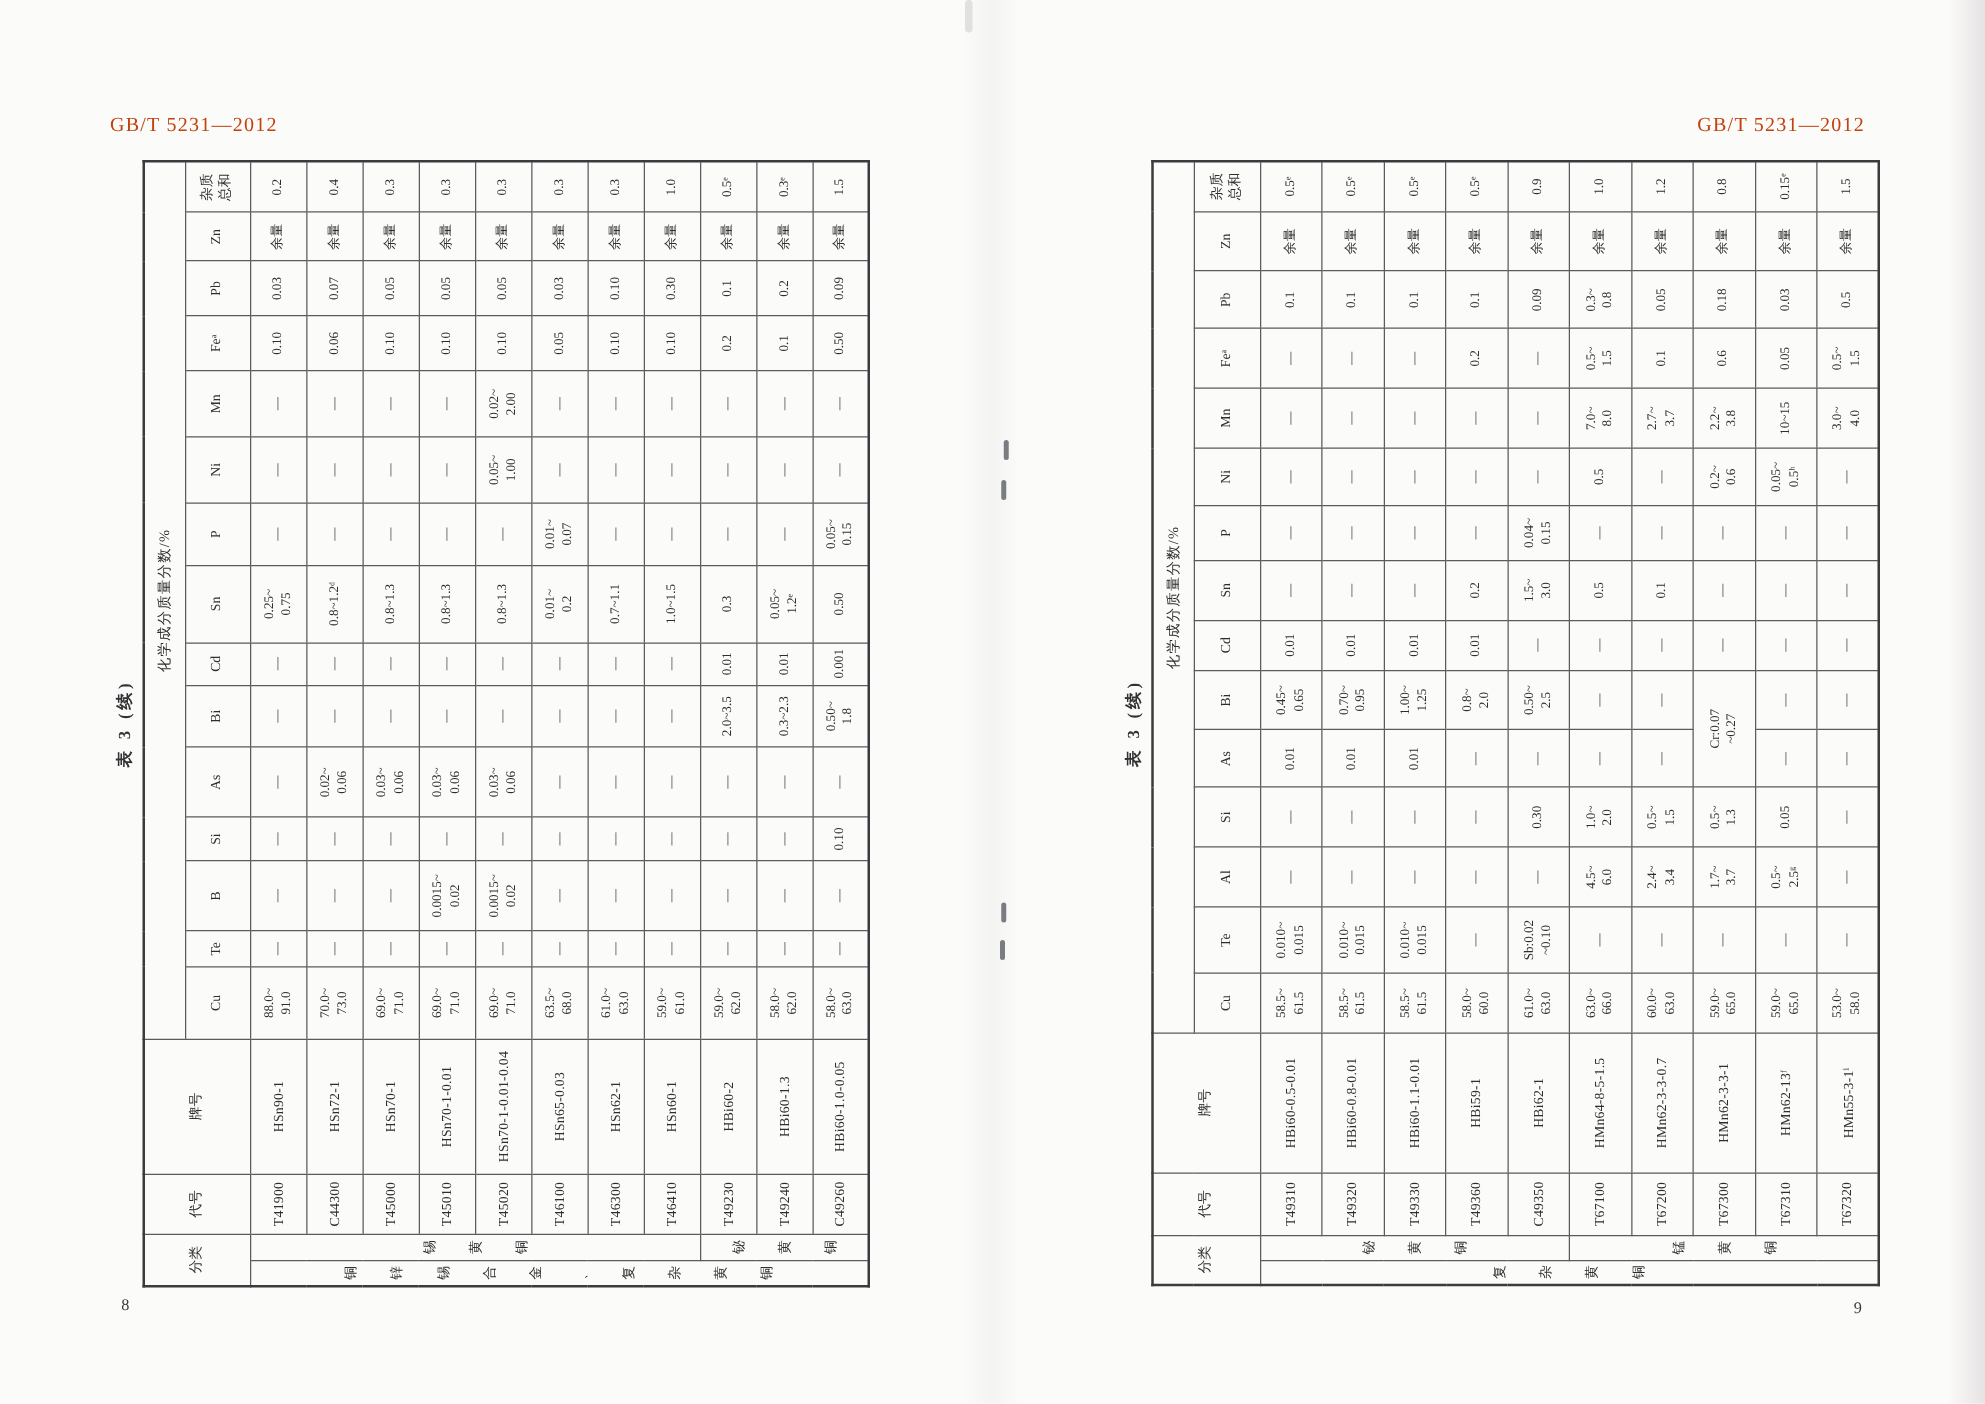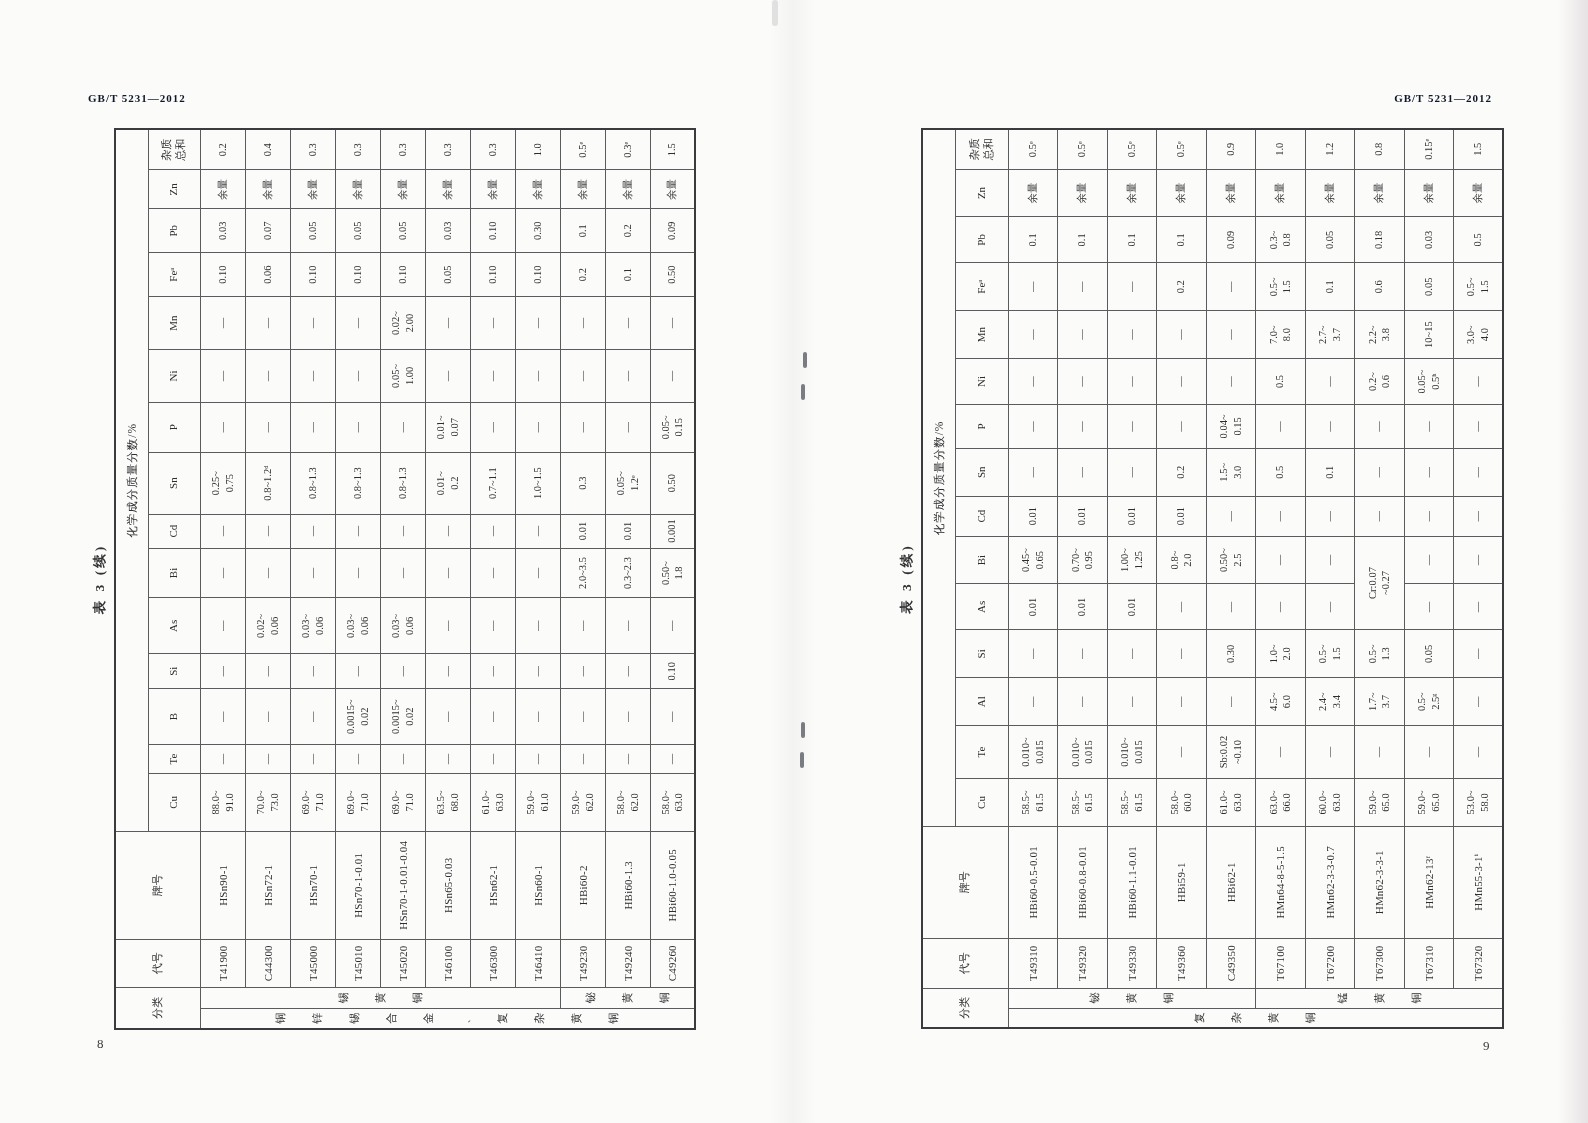--- a/index.html
+++ b/index.html
@@ -2,21 +2,21 @@
 <html><head>
 <meta charset="utf-8">
 <style>
   html,body{margin:0;padding:0;}
   body{
     width:1588px;height:1123px;position:relative;overflow:hidden;
     background:#fbfbf9;
     font-family:"Liberation Serif","DejaVu Serif",serif;
     color:#2e2e30;
   }
-  .page-head{position:absolute;top:92px;font-size:11px;font-weight:bold;letter-spacing:1px;color:#0f172a;}
+  .page-head{position:absolute;top:92px;font-size:16px;font-weight:normal;letter-spacing:1px;color:#c2410c;}
   .page-head.left{left:88px;}
   .page-head.right{right:96px;}
   .page-num{position:absolute;font-size:13px;color:#3a3a3c;}
   .rotwrap{position:absolute;}
   .rot{position:absolute;left:0;transform-origin:top left;transform:rotate(-90deg);}
   .tbl-caption{
     height:26px;line-height:24px;text-align:center;
     font-size:13.5px;font-weight:bold;letter-spacing:3px;color:#323234;
   }
   table.gbtable{

